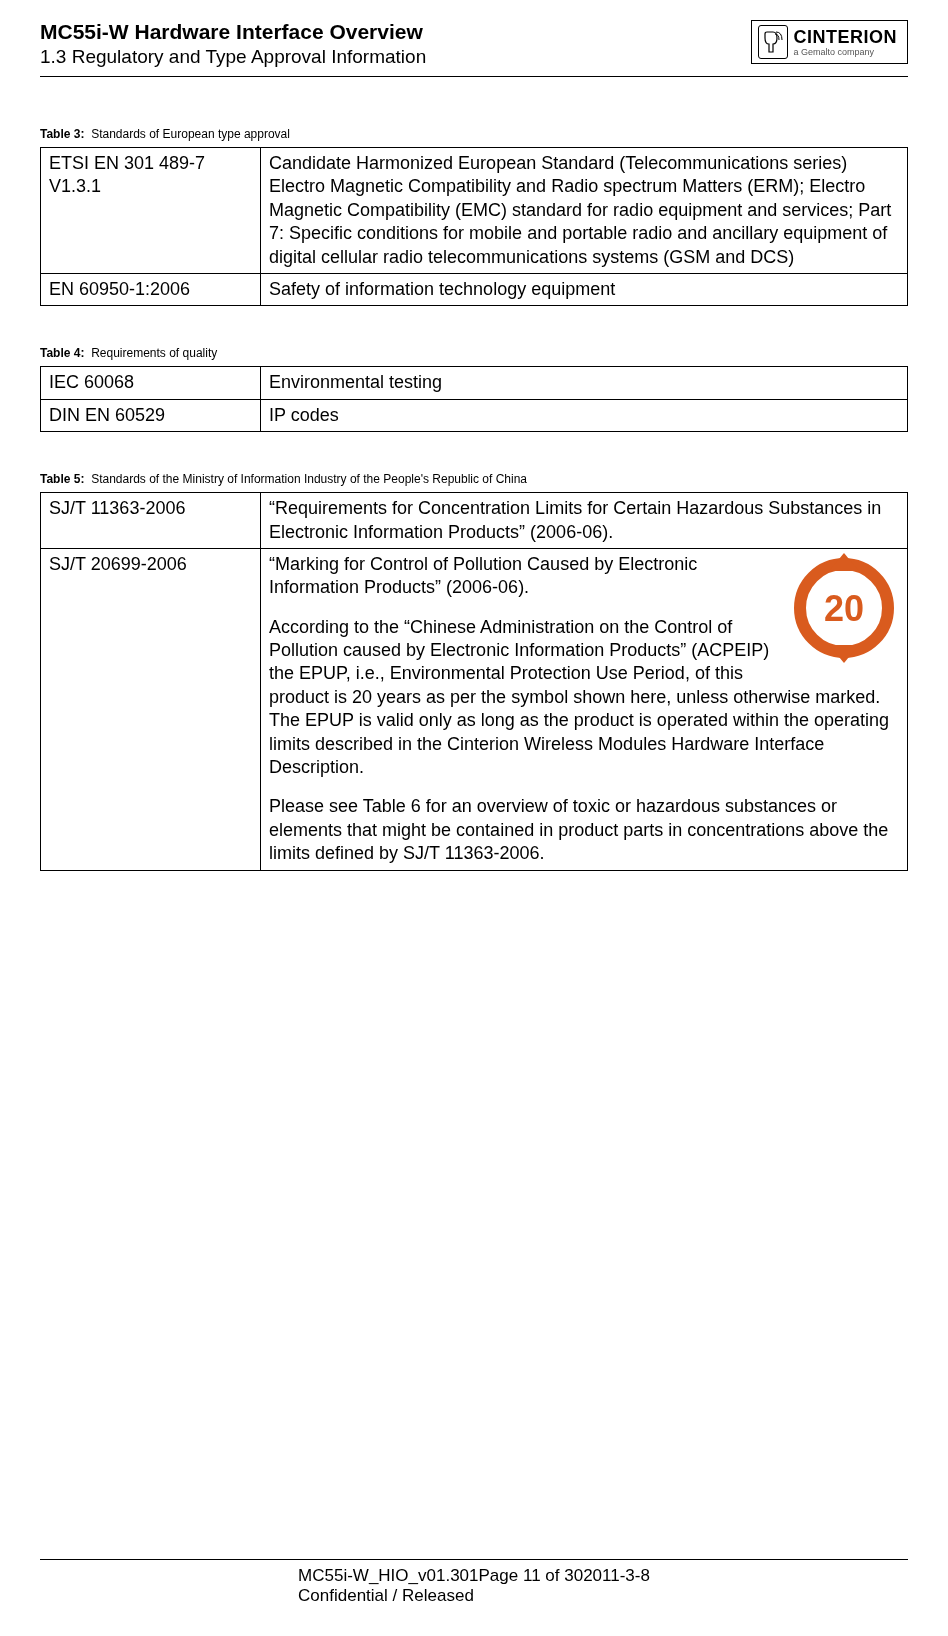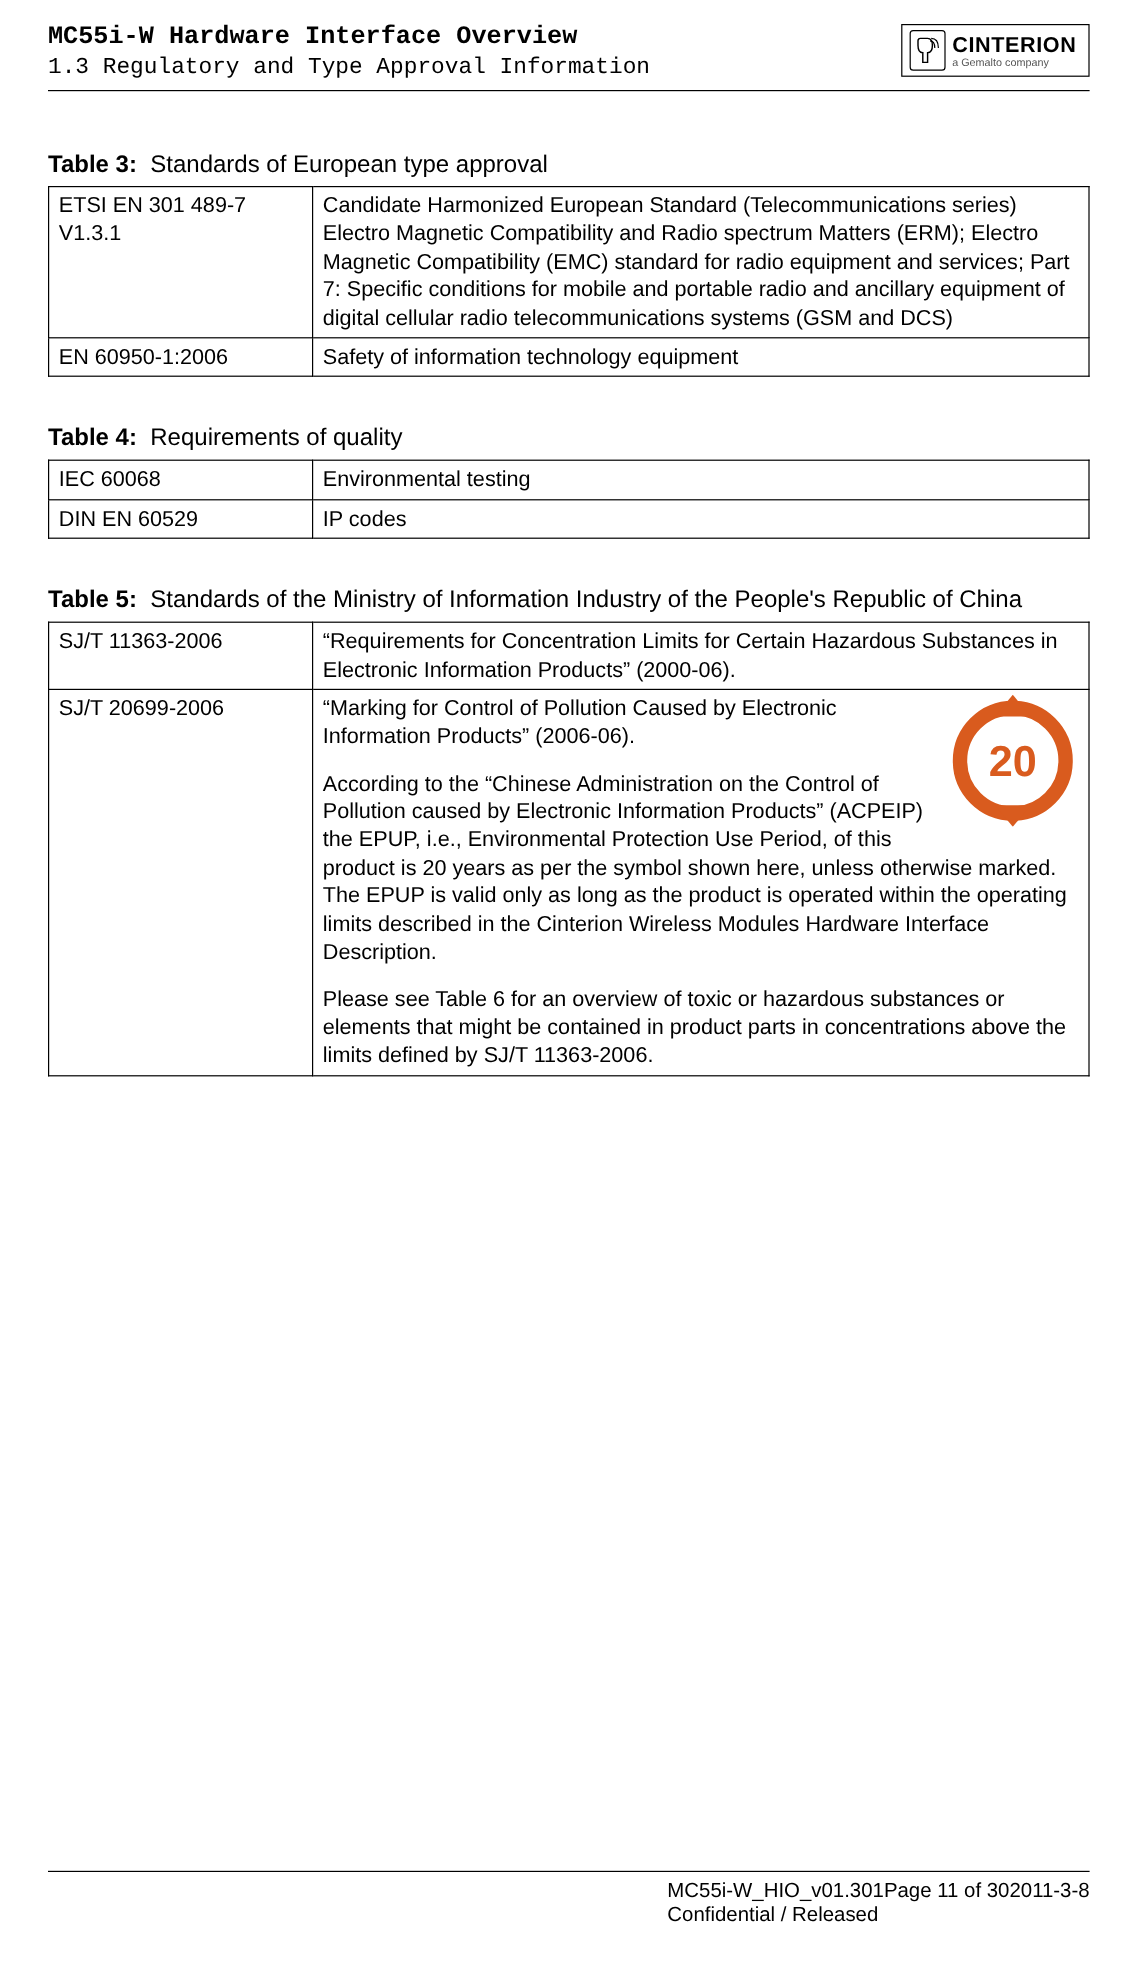--- a/index.html
+++ b/index.html
@@ -10,21 +10,21 @@
     width: 948px;
     height: 1636px;
     position: relative;
     padding: 20px 40px 0 40px;
   }
   .header-row {
     display: flex;
     justify-content: space-between;
     align-items: flex-start;
   }
-  .title-block { flex: 1; font-family: Liberation Mono, monospace; }
+  .title-block { flex: 1; }
   .doc-title { font-size: 21px; font-weight: bold; }
   .doc-section { font-size: 19px; margin-top: 2px; }
   .logo-block {
     display: flex;
     align-items: center;
     border: 1px solid #000;
     padding: 4px 10px 4px 6px;
     gap: 6px;
   }
   .logo-icon {
@@ -34,21 +34,21 @@
     height: 34px;
     display: flex;
     align-items: center;
     justify-content: center;
   }
   .logo-text-block { display: flex; flex-direction: column; line-height: 1; }
   .logo-main { font-size: 18px; font-weight: bold; letter-spacing: 0.5px; }
   .logo-sub { font-size: 9px; color: #555; margin-top: 2px; }
   .hr-line { border: none; border-top: 1.5px solid #000; margin-top: 8px; }
   .content { margin-top: 50px; }
-  .table-caption { font-size: 20px; margin-bottom: 6px; }
+  .table-caption { font-size: 12px; margin-bottom: 6px; }
   .table-caption b { font-weight: bold; }
   table {
     width: 100%;
     border-collapse: collapse;
     margin-bottom: 40px;
     font-size: 18px;
   }
   td {
     border: 1px solid #000;
     padding: 4px 8px;
@@ -64,21 +64,21 @@
     margin-left: 8px;
   }
   .link { color: #000000; }
   .footer {
     position: absolute;
     bottom: 30px;
     left: 40px;
     right: 40px;
   }
   .footer-line { border: none; border-top: 1.5px solid #000; margin-bottom: 6px; }
-  .footer-row { display: flex; justify-content: flex-end; font-size: 17px; }
+  .footer-row { display: flex; justify-content: center; font-size: 17px; }
   .footer-left { text-align: left; }
   .footer-center { text-align: center; }
   .footer-right { text-align: right; }
   .para-gap { margin-top: 16px; }
 </style>
 </head>
 <body>
 
 <div class="header-row">
   <div class="title-block">
@@ -138,21 +138,21 @@
     </table>
 
   <div class="table-caption">
     <b>Table 5:</b>
     <span>&nbsp;</span><span>Standards of the Ministry of Information Industry of the People's Republic of China</span>
   </div>
   <table>
     <tbody>
         <tr>
       <td class="col1">SJ/T 11363-2006</td>
-      <td>“Requirements for Concentration Limits for Certain Hazardous Substances in Electronic Information Products” (2000-06).</td>
+      <td>“Requirements for Concentration Limits for Certain Hazardous Substances in Electronic Information Products” (2006-06).</td>
     </tr>
     <tr>
       <td class="col1">SJ/T 20699-2006</td>
       <td>
         <div class="epup-wrap">
           <div class="epup-img">
             <svg viewBox="0 0 110 110">
               <circle cx="55" cy="55" r="44" fill="none" stroke="#d95b1e" stroke-width="12"></circle>
               <polygon points="55,0 70,18 40,18" fill="#d95b1e"></polygon>
               <polygon points="55,110 40,92 70,92" fill="#d95b1e"></polygon>

